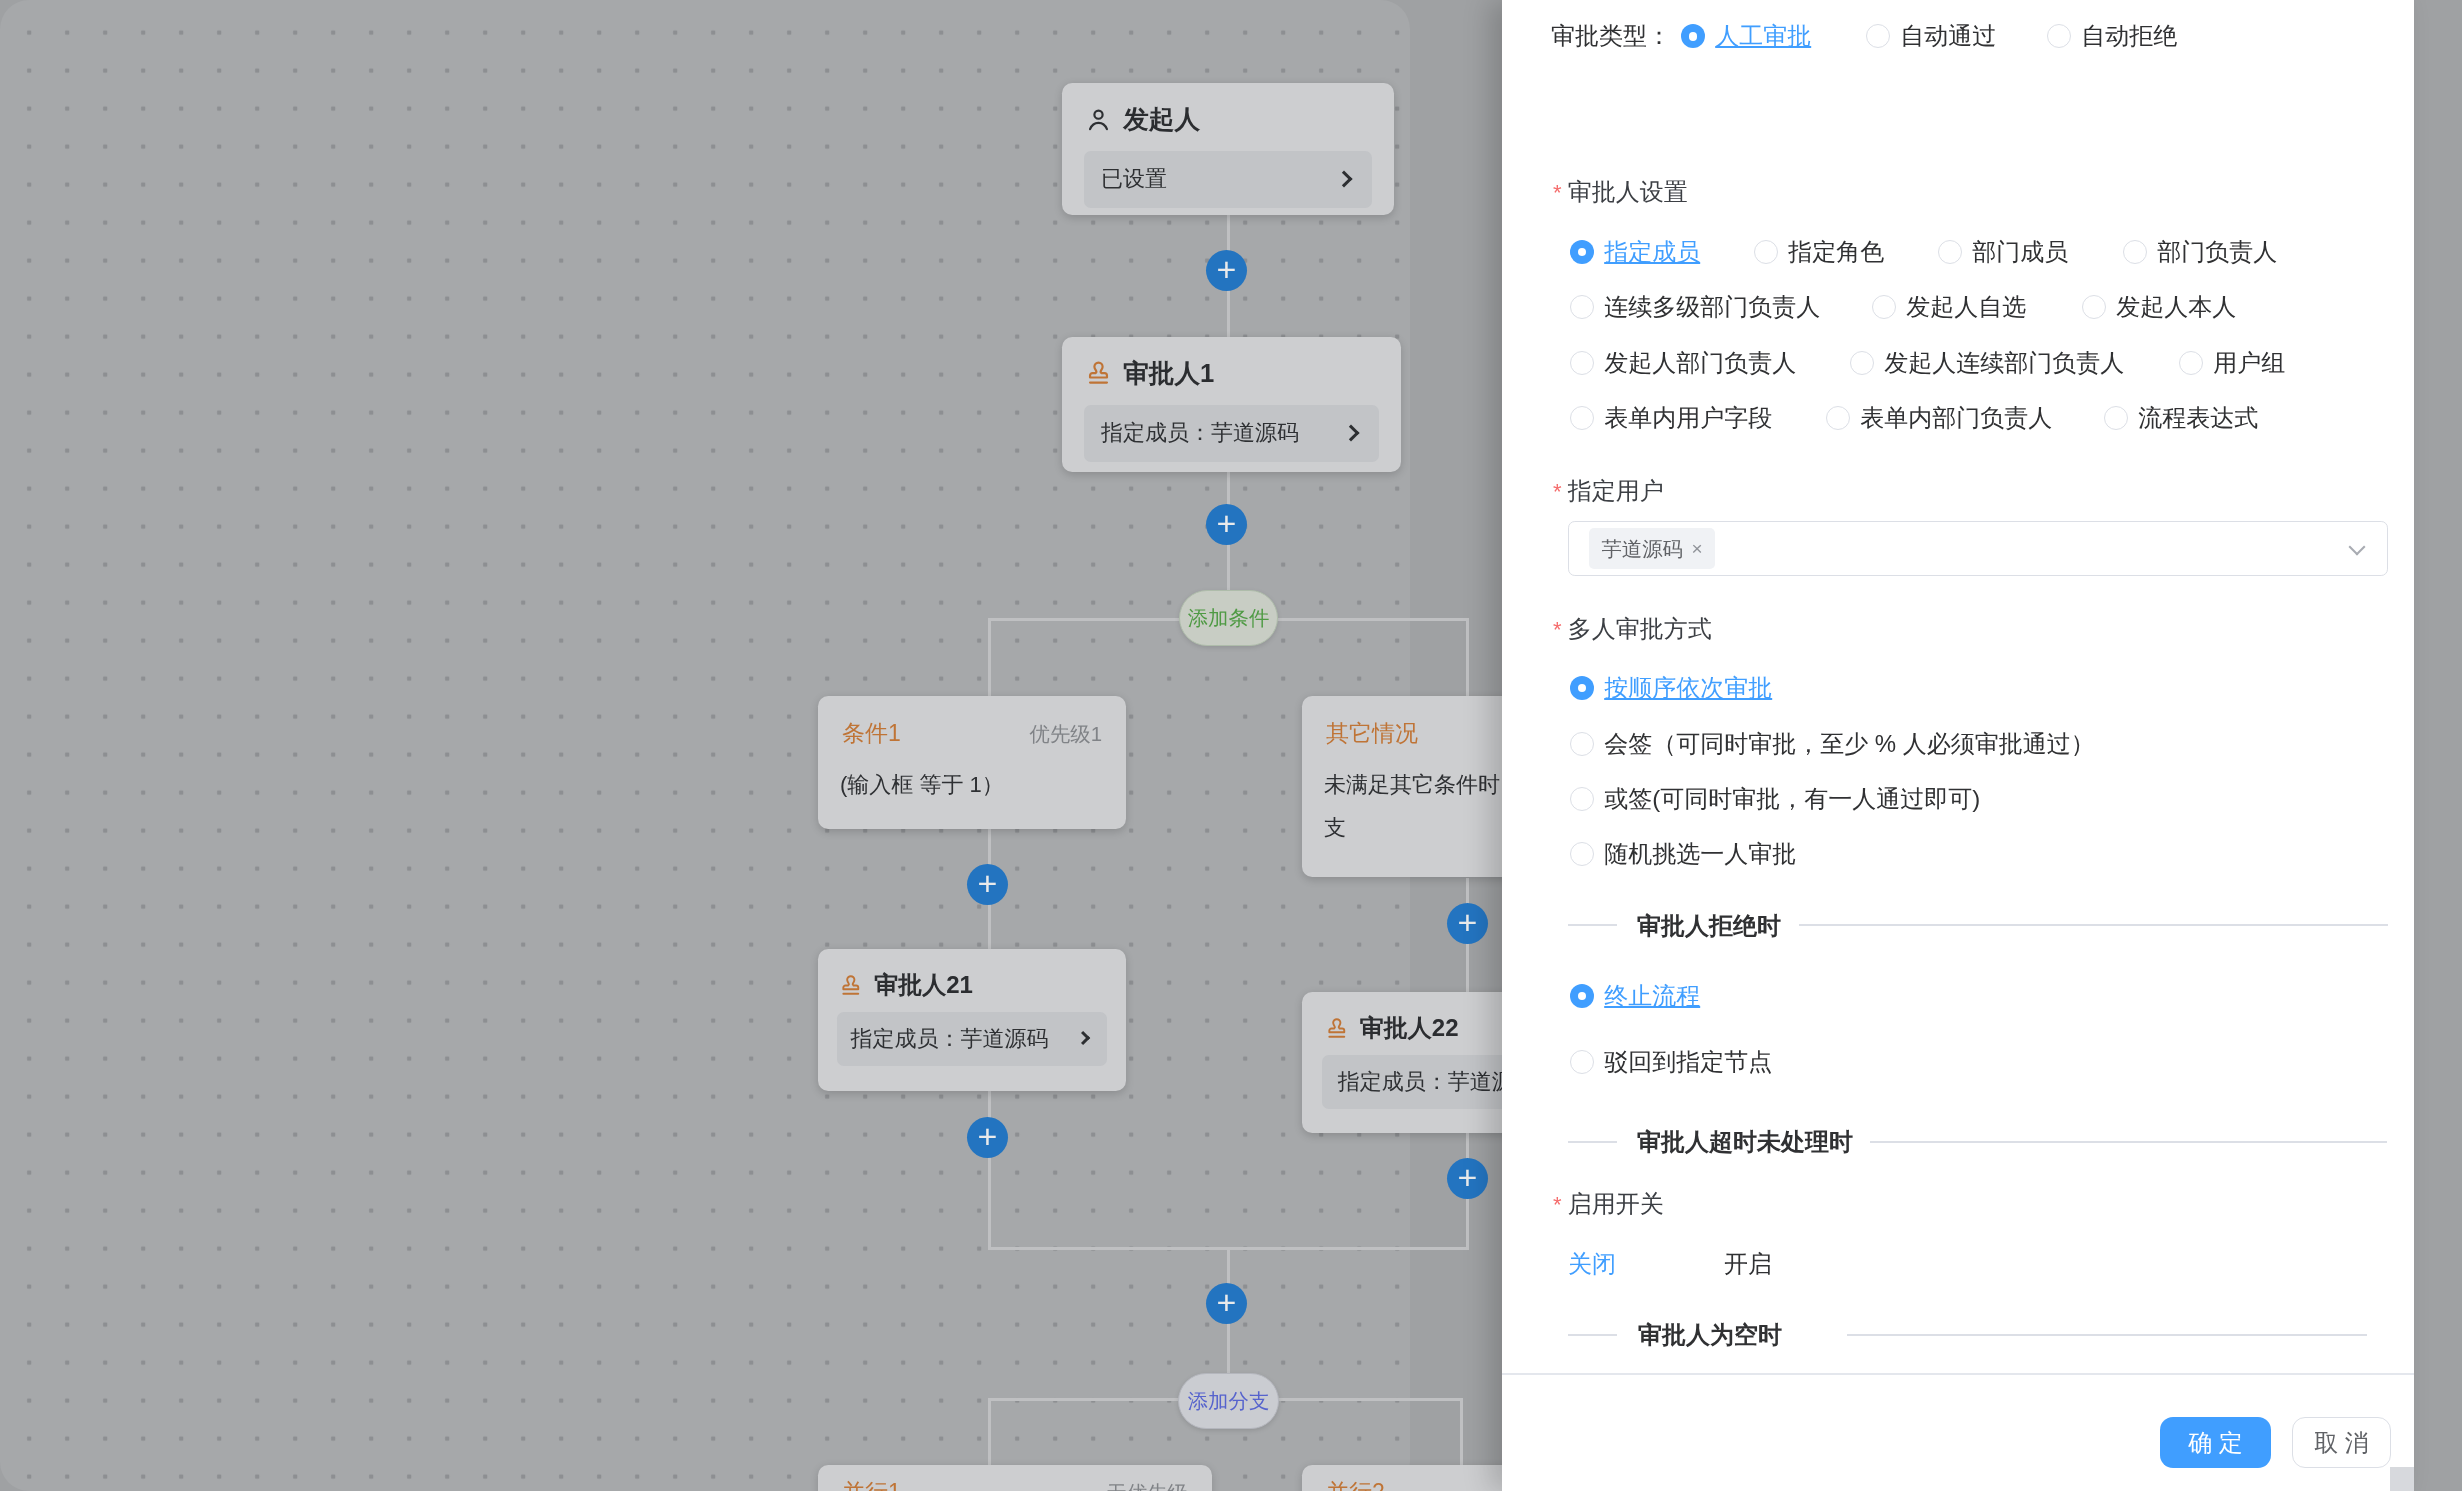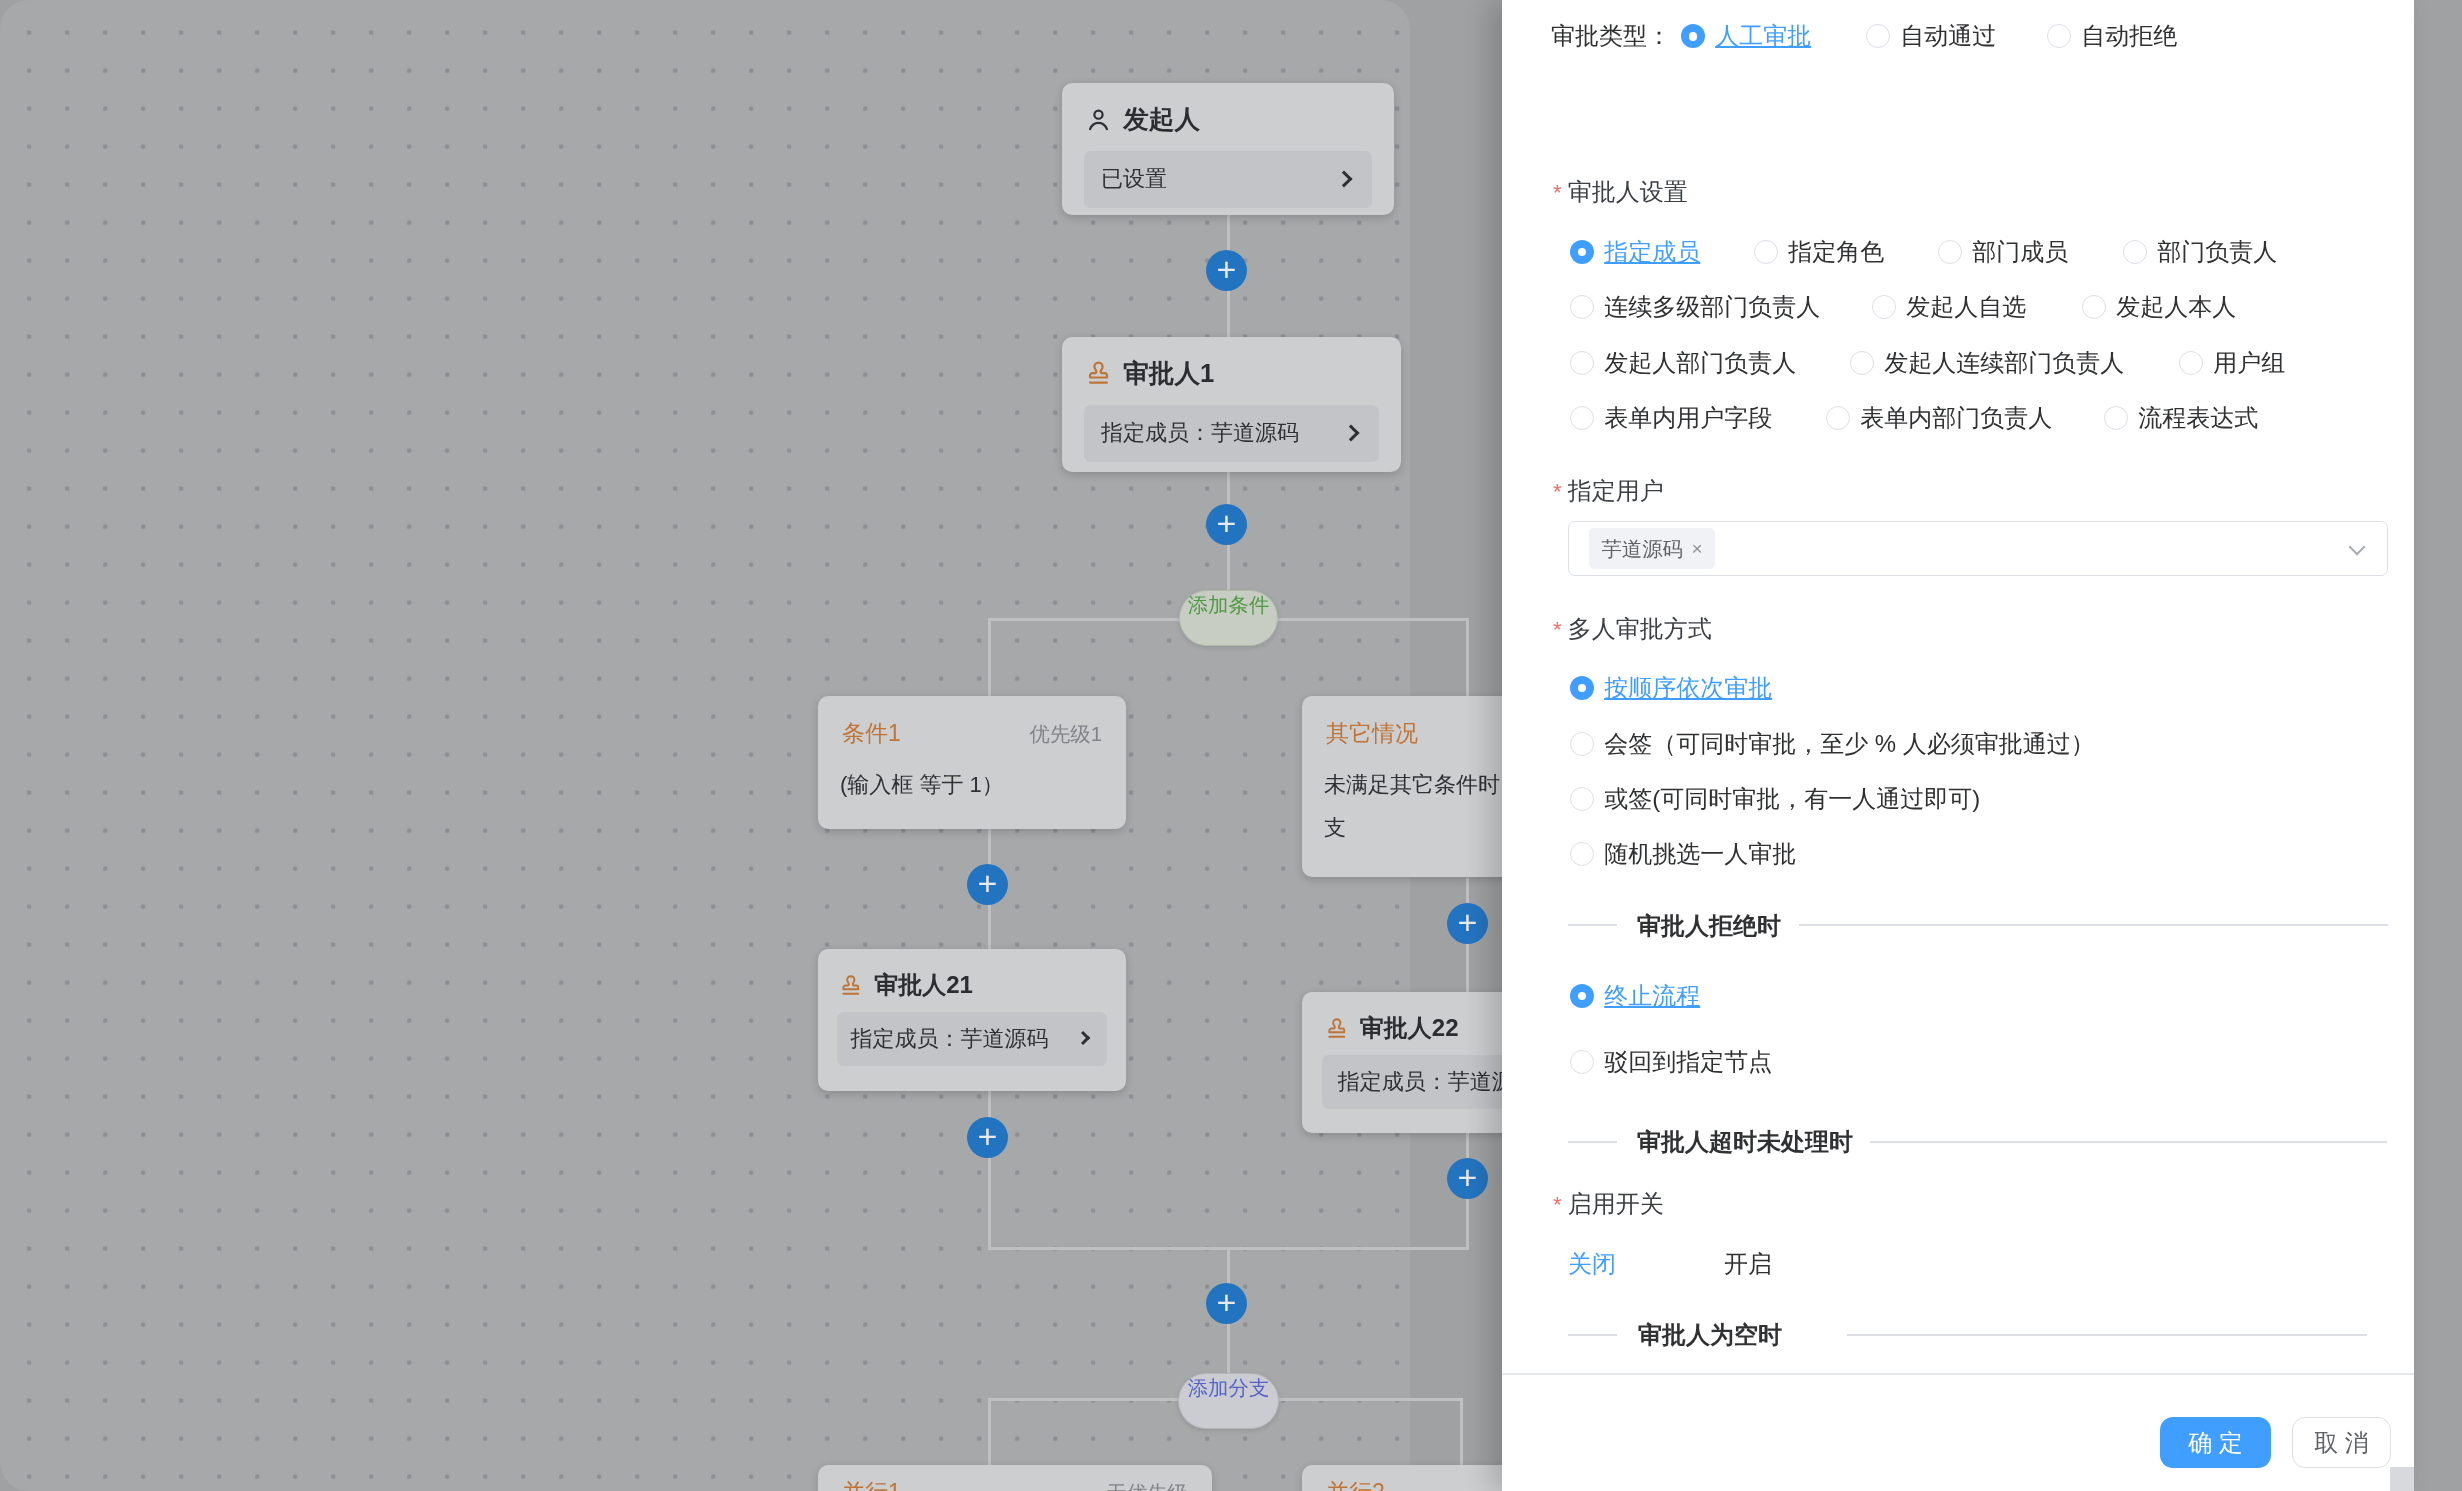--- a/index.html
+++ b/index.html
@@ -23,21 +23,21 @@
   .nicon svg{width:100%;height:100%;}
   .ntitle{font-size:25.6px;font-weight:bold;color:#2b2d30;}
   .nrow{margin:3.4px 22px;background:#c2c4c7;border-radius:6.8px;padding:13.6px 17px;
     display:flex;align-items:center;justify-content:space-between;font-size:22px;color:#2e3033;}
   .chev{width:12px;height:12px;border-top:3.4px solid #2d2f32;border-right:3.4px solid #2d2f32;
     transform:rotate(45deg);flex:0 0 auto;margin-right:5.1px;}
   .cond-head{display:flex;align-items:center;justify-content:space-between;padding:22px 24px 6.8px 24px;}
   .ctitle{font-size:23px;font-weight:normal;color:#bf7436;}
   .cprio{font-size:20.4px;color:#808387;}
   .ctext{padding:6.8px 22px;font-size:22px;line-height:43px;color:#2e3033;word-break:break-all;}
-  .pill{position:absolute;border-radius:29px;display:flex;align-items:flex-start;justify-content:center;
+  .pill{position:absolute;border-radius:29px;display:flex;align-items:center;justify-content:center;
     font-size:20.4px;z-index:2;box-shadow:0 1.7px 5.1px rgba(0,0,0,.12);cursor:pointer;}
   .pill.green{background:#c8cdc4;border:1.7px solid #aebcaa;color:#4f9a44;}
   .pill.violet{background:#caccd1;border:1.7px solid #b4b6bd;color:#5663cd;}
 
   
   .panel{position:absolute;left:1502px;top:0;width:912px;height:1491px;background:#ffffff;
     box-shadow:-12px 0 25.6px rgba(0,0,0,.18);z-index:10;}
   .plabel{position:absolute;font-size:24px;color:#3c3f44;white-space:nowrap;}
   .req::before{content:"* ";color:#f56c6c;font-size:22px;}
   .ritem{position:absolute;display:flex;align-items:center;white-space:nowrap;cursor:pointer;}

